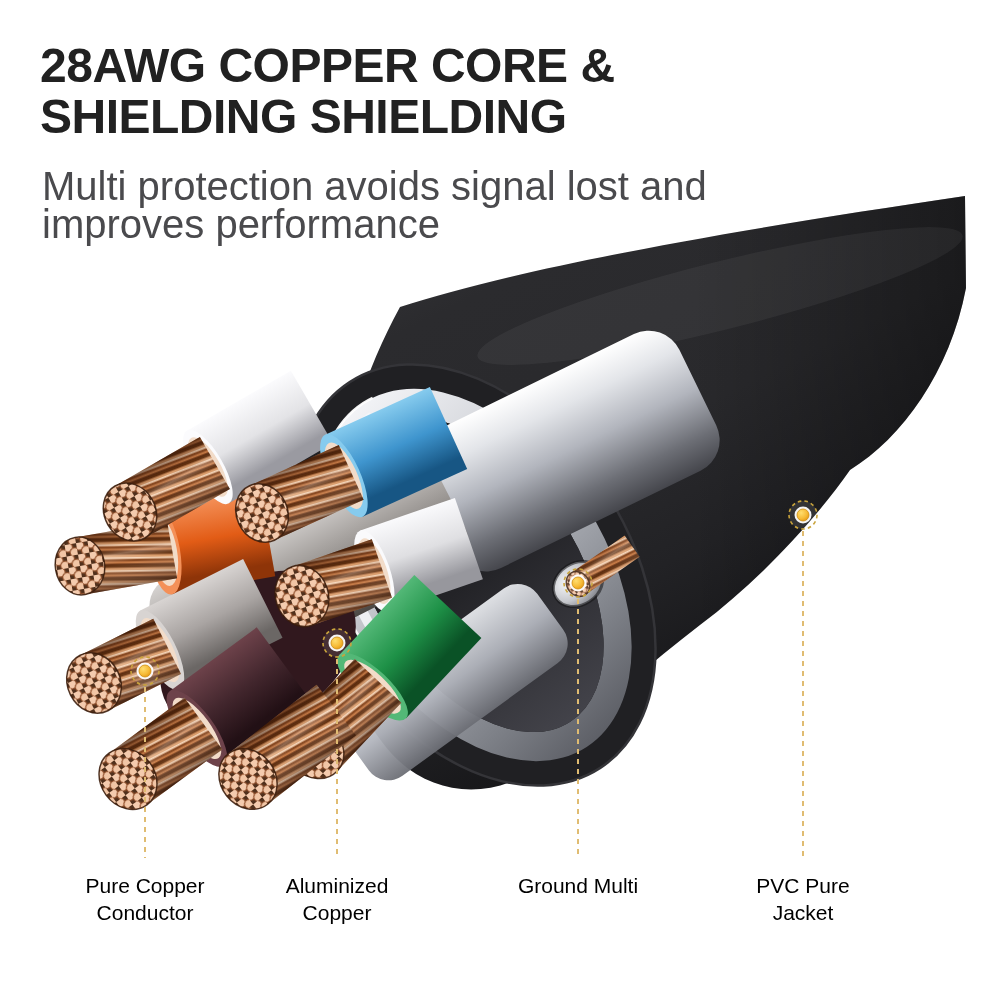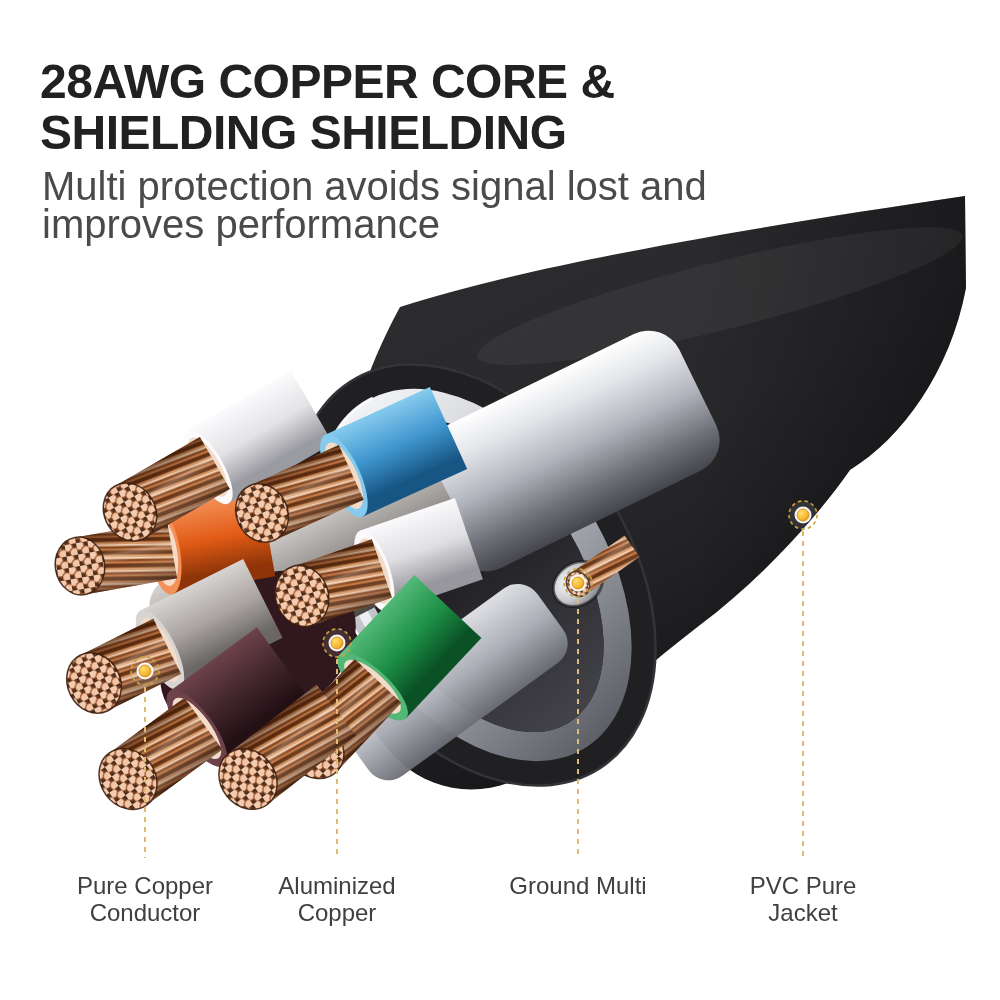--- a/index.html
+++ b/index.html
@@ -1,34 +1,34 @@
 <!DOCTYPE html>
 <html><head>
 <meta charset="utf-8">
 <style>
   html,body{margin:0;padding:0;background:#ffffff;}
   .stage{
     position:relative;width:1000px;height:1000px;background:#ffffff;
     overflow:hidden;font-family:"Liberation Sans",sans-serif;
   }
   .title{
-    position:absolute;left:40px;top:56px;
+    position:absolute;left:40px;top:40px;
     font-size:48px;line-height:51px;font-weight:700;
     color:#212121;letter-spacing:-0.5px;
   }
   .subtitle{
     position:absolute;left:42px;top:167px;
     font-size:40px;line-height:38px;font-weight:400;
     color:#4a4a4d;
   }
   #scene{position:absolute;left:0;top:0;width:1000px;height:1000px;}
   .callout-label{
     position:absolute;top:872px;transform:translateX(-50%);
-    text-align:center;font-size:24px;line-height:27px;
-    color:#404040;white-space:nowrap;
+    text-align:center;font-size:21px;line-height:27px;
+    color:#000000;white-space:nowrap;
   }
   .leader{stroke:#e0bc72;stroke-width:2;stroke-dasharray:5 5;fill:none;}
   .mring{fill:rgba(255,255,255,0.10);stroke:#c9a43c;stroke-width:1.6;stroke-dasharray:3.5 3.2;}
   .mwhite{fill:#ffffff;opacity:0.95;}
 </style>
 </head>
 <body>
 
 <div class="stage">
 

